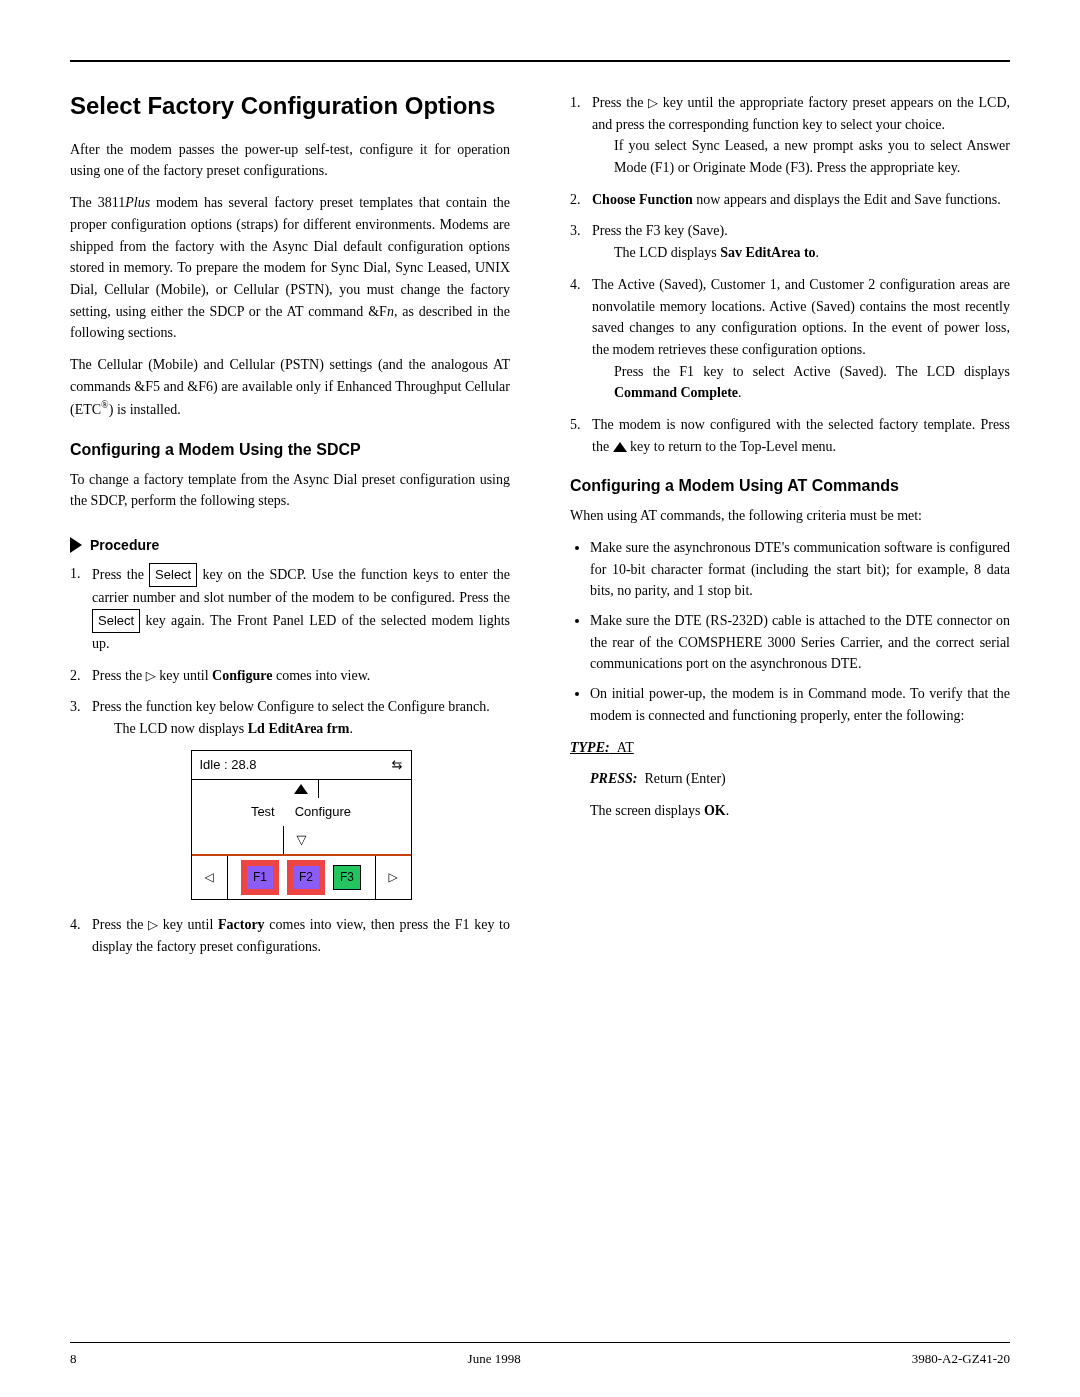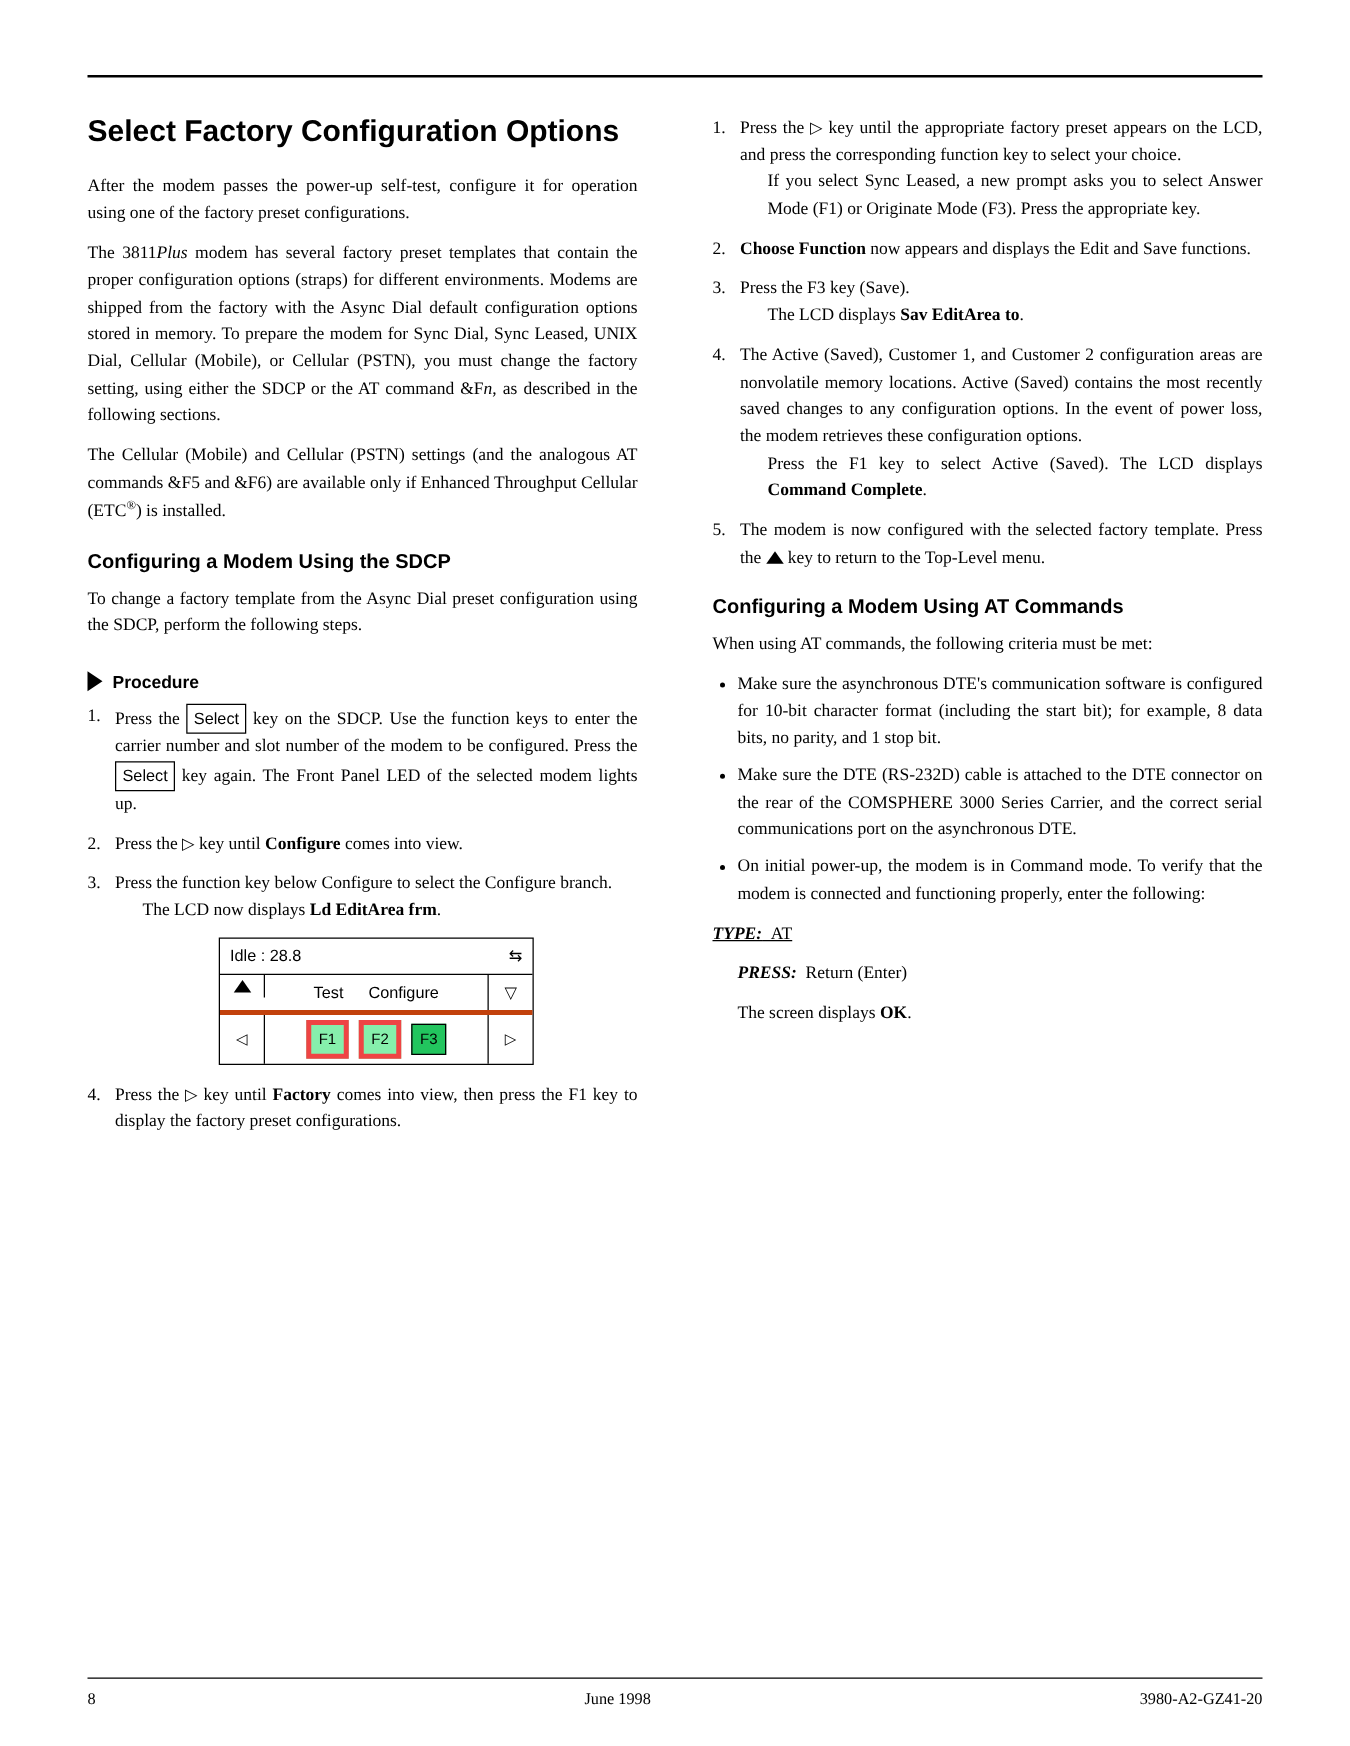--- a/index.html
+++ b/index.html
@@ -96,42 +96,43 @@
       padding-left: 20px;
       margin-bottom: 10px;
     }
     ul li {
       margin-bottom: 8px;
       line-height: 1.55;
       text-align: justify;
     }
     .lcd-diagram {
       border: 1px solid #000;
-      width: 252px;
+      width: 221px;
       margin: 6px auto 14px auto;
       font-family: Arial, Helvetica, sans-serif;
       font-size: 13px;
     }
     .lcd-top-row {
       display: flex;
       align-items: center;
       justify-content: space-between;
       padding: 4px 8px;
       border-bottom: 1px solid #000;
     }
     .lcd-idle-text {
       font-size: 13px;
     }
     .lcd-arrow-right {
       font-size: 13px;
     }
     .lcd-mid-row {
       display: flex;
-      align-items: flex-start;
-      border-bottom: 4px solid #c2410c;
+      align-items: center;
+      border-bottom: 2px solid #c2410c;
+      flex-direction: column;
     }
     .lcd-up-btn {
       width: 36px;
       display: flex;
       align-items: center;
       justify-content: center;
       border-right: 1px solid #000;
       padding: 4px 0;
       font-size: 13px;
     }
@@ -167,24 +168,24 @@
     }
     .lcd-fkeys {
       flex: 1;
       display: flex;
       align-items: center;
       justify-content: center;
       gap: 8px;
       padding: 4px 4px;
     }
     .fkey {
-      border: 4px solid #ef4444;
+      border: 6px solid #ef4444;
       padding: 2px 6px;
       font-size: 12px;
-      background: #86efac;
+      background: #8b5cf6;
     }
     .fkey-highlight {
       border: 1px solid #000;
       padding: 2px 6px;
       font-size: 12px;
       background: #22c55e;
     }
     .lcd-right-btn {
       width: 36px;
       display: flex;

